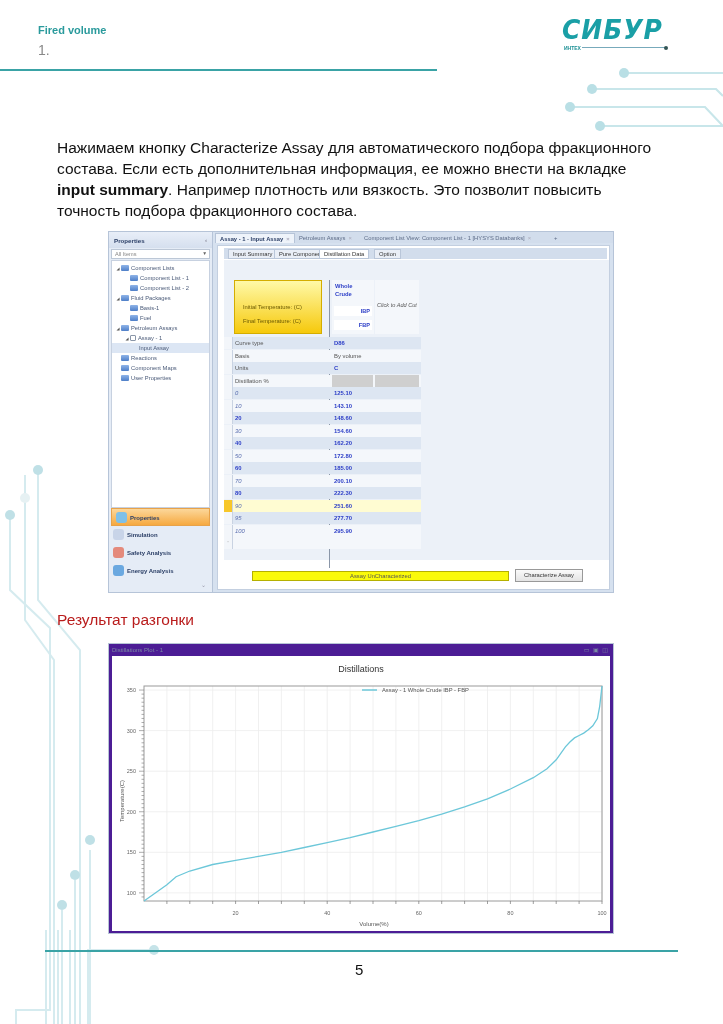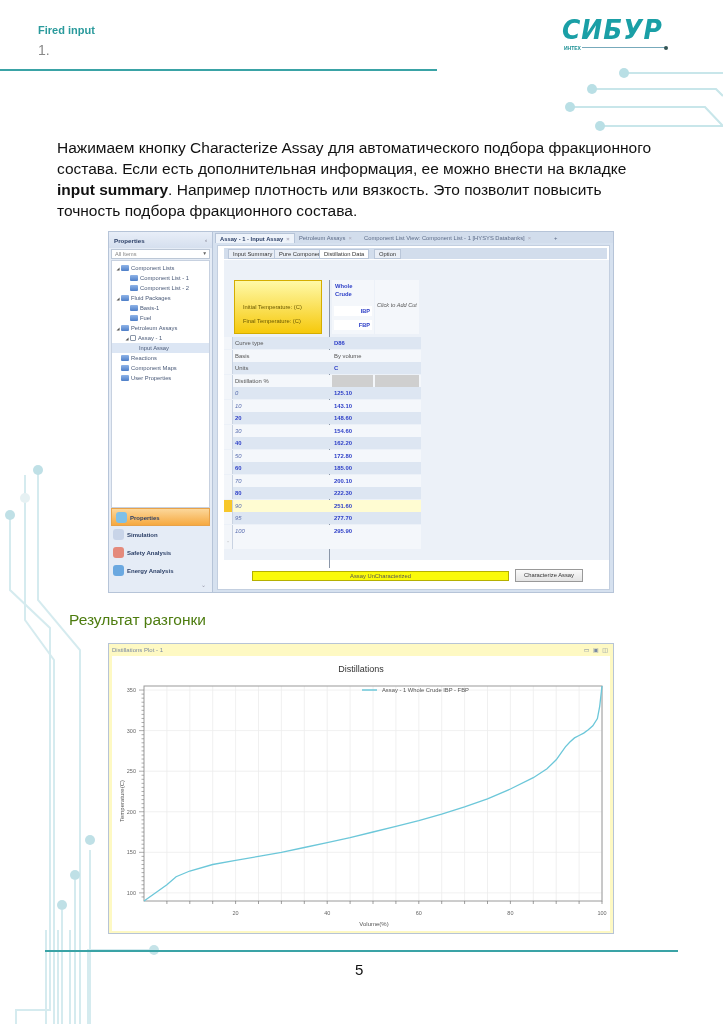--- a/index.html
+++ b/index.html
@@ -75,24 +75,24 @@
   .drow .val.bl { color: #2c3ec7; font-weight: bold; }
   .drow .val.gr { color: #555; }
   .drow.gray .val, .drow.gray .val2 { background: #cfcfcf; height: 12px; }
   .drow.hl { background: #fffcd2; }
   .drow.hl .rh { background: #f7c72a; }
 
   .status-bar { position: absolute; left: 34px; top: 325px; width: 257px; height: 10px; background: #fafa0a; border: 1px solid #b5b000; text-align: center; line-height: 8px; font-size: 5.8px; color: #555; }
   .char-btn { position: absolute; left: 297px; top: 323px; width: 68px; height: 13px; background: linear-gradient(#fafafa, #e4e4e4); border: 1px solid #999; text-align: center; line-height: 11px; font-size: 5.8px; color: #333; }
 
   
-  .res-head { position: absolute; left: 57px; top: 611px; font-size: 15.5px; color: #4d7c0f; margin-left: 12px; }
-
-  
-  .plotwin { position: absolute; left: 108px; top: 643px; width: 506px; height: 291px; background: #fef9c3; border: 1px solid #b7c4d6; }
+  .res-head { position: absolute; left: 57px; top: 611px; font-size: 15.5px; color: #b91c1c; }
+
+  
+  .plotwin { position: absolute; left: 108px; top: 643px; width: 506px; height: 291px; background: #4c1d95; border: 1px solid #b7c4d6; }
   .plot-title-bar { height: 12px; line-height: 12px; padding-left: 3px; font-size: 6px; color: #7a8aa3; position: relative; }
   .plot-ctrl { position: absolute; right: 4px; top: 0; color: #7a8aa3; font-size: 6px; letter-spacing: 1px; }
   .plot-area { position: absolute; left: 3px; top: 12px; width: 498px; height: 275px; background: #ffffff; }
 
   
   .ftr-line { position: absolute; left: 45px; top: 950px; width: 633px; height: 2px; background: #3aa3a6; }
   .page-num { position: absolute; left: 355px; top: 961px; font-size: 15px; color: #111; }
 </style>
 </head>
 <body>
@@ -134,21 +134,21 @@
 <svg class="deco" style="left:40px;top:930px;" width="120" height="94">
   <g stroke="#d5ebef" stroke-width="2" fill="none">
     <line x1="6" y1="0" x2="6" y2="94"></line>
     <line x1="18" y1="0" x2="18" y2="94"></line>
     <line x1="30" y1="0" x2="30" y2="94"></line>
     <polyline points="48,94 48,20 112,20"></polyline>
   </g>
   <circle cx="114" cy="20" r="5" fill="#c5e3e8"></circle>
 </svg>
 
-<div class="hdr-title">Fired input</div>
+<div class="hdr-title">Fired volume</div>
 <div class="hdr-num">1.</div>
 <div class="hdr-line"></div>
 
 <div class="logo">
   <div class="logo-text">СИБУР</div>
   <div class="logo-sub">ИНТЕХ</div>
   <div class="logo-line"></div>
   <div class="logo-dot"></div>
 </div>
 

